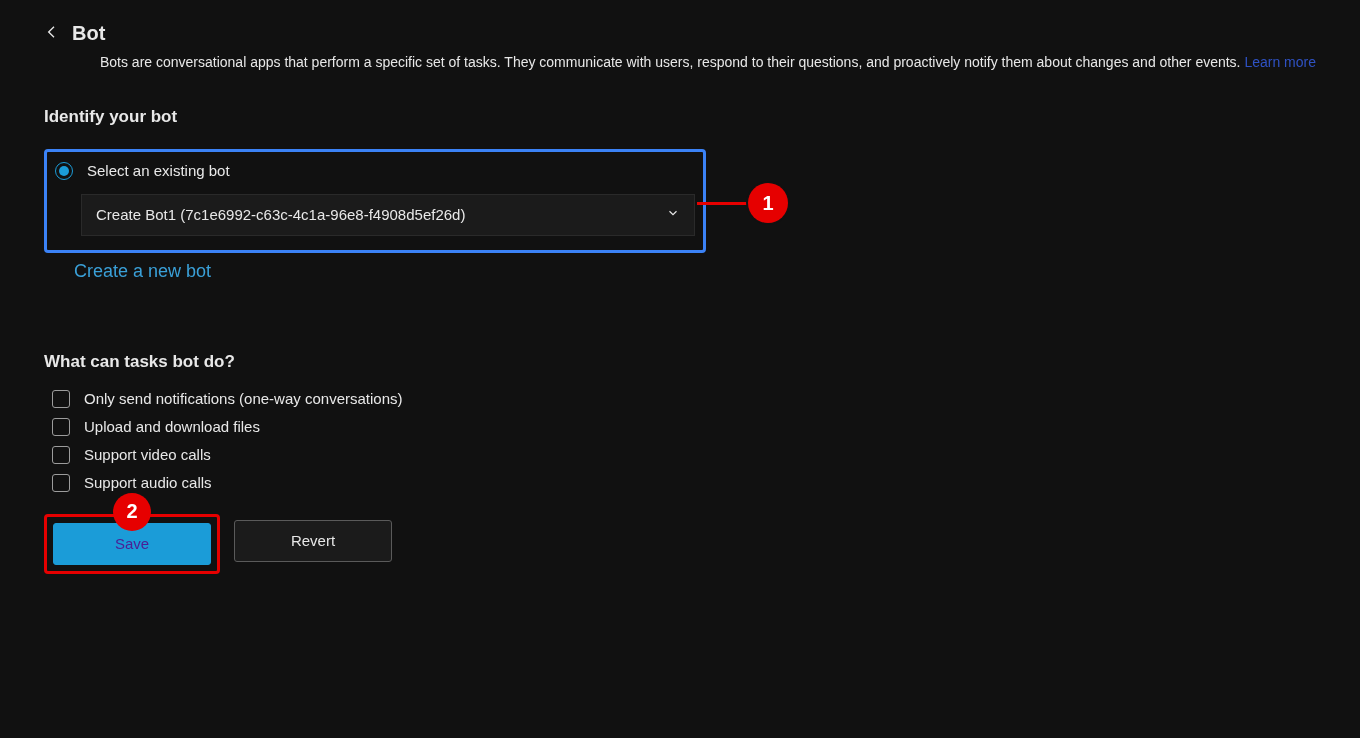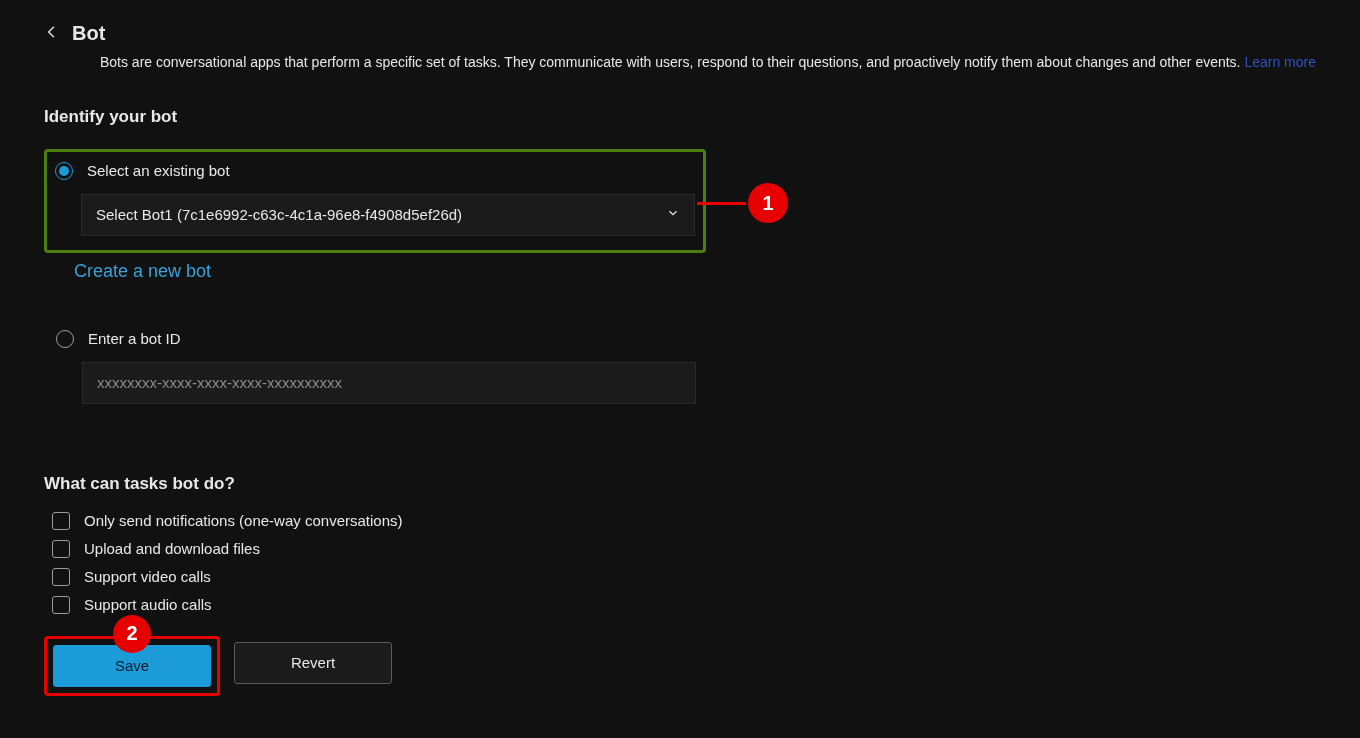--- a/index.html
+++ b/index.html
@@ -49,21 +49,21 @@
     font-weight: 600;
   }
   .section-heading.second {
     margin-top: 70px;
   }
 
   
   .callout1 {
     position: relative;
     margin-top: 22px;
-    border: 3px solid #4d7c0f;
+    border: 3px solid #3b82f6;
     border-radius: 4px;
     padding: 10px 12px 14px 4px;
     width: 662px;
     box-sizing: border-box;
   }
   .radio-row {
     display: flex;
     align-items: center;
     gap: 14px;
     padding-left: 4px;
@@ -173,21 +173,21 @@
     background: #1b1b1b;
     color: #e8e8e8;
     cursor: pointer;
     display: flex;
     align-items: center;
     justify-content: center;
   }
   .btn.primary {
     background: #1b9cd8;
     border-color: #1b9cd8;
-    color: #0f172a;
+    color: #4c1d95;
     font-weight: 400;
     min-width: 112px;
   }
   .btn.secondary {
     min-width: 112px;
     margin-top: 6px;
   }
 
   
   .pin {
@@ -249,42 +249,33 @@
   <div class="section-heading">Identify your bot</div>
 
   <div class="callout1">
     <div class="radio-row">
       <span class="radio selected">
           <span class="dot"></span>
         </span>
       <span class="radio-label">Select an existing bot</span>
     </div>
     <div class="dropdown">
-      <span>Select Bot1 (7c1e6992-c63c-4c1a-96e8-f4908d5ef26d)</span>
+      <span>Create Bot1 (7c1e6992-c63c-4c1a-96e8-f4908d5ef26d)</span>
       <span class="chevron">
         <svg viewBox="0 0 24 24">
             <polyline points="6 9 12 15 18 9"></polyline>
           </svg>
       </span>
     </div>
   </div>
   <a class="create-link">Create a new bot</a>
 
   <div class="connector1"></div>
   <div class="pin pin1">1</div>
 
-  <div class="radio-block2">
-    <div class="radio-row">
-      <span class="radio"></span>
-      <span class="radio-label">Enter a bot ID</span>
-    </div>
-    <div class="text-input">
-      <span>xxxxxxxx-xxxx-xxxx-xxxx-xxxxxxxxxx</span>
-    </div>
-  </div>
 
   <div class="section-heading second">What can tasks bot do?</div>
 
   <div class="check-list">
     <div class="check-row">
       <span class="checkbox"></span>
       <span class="check-label">Only send notifications (one-way conversations)</span>
     </div>
     <div class="check-row">
       <span class="checkbox"></span>

